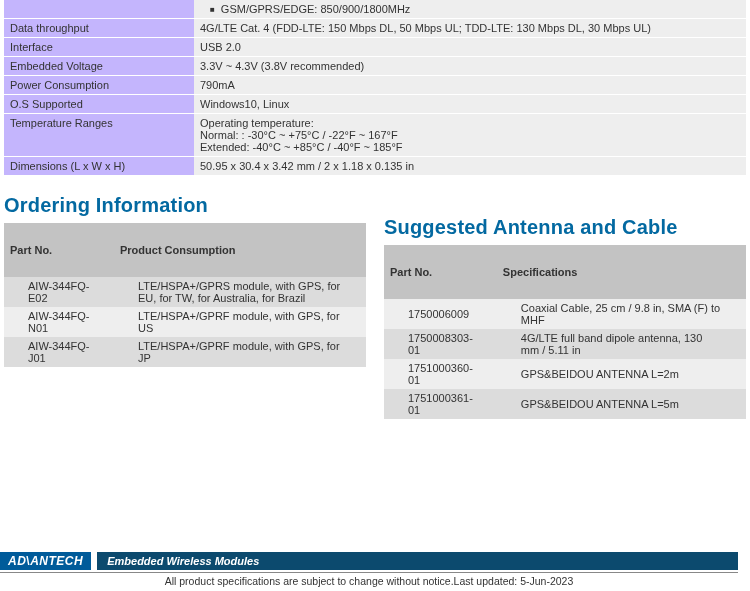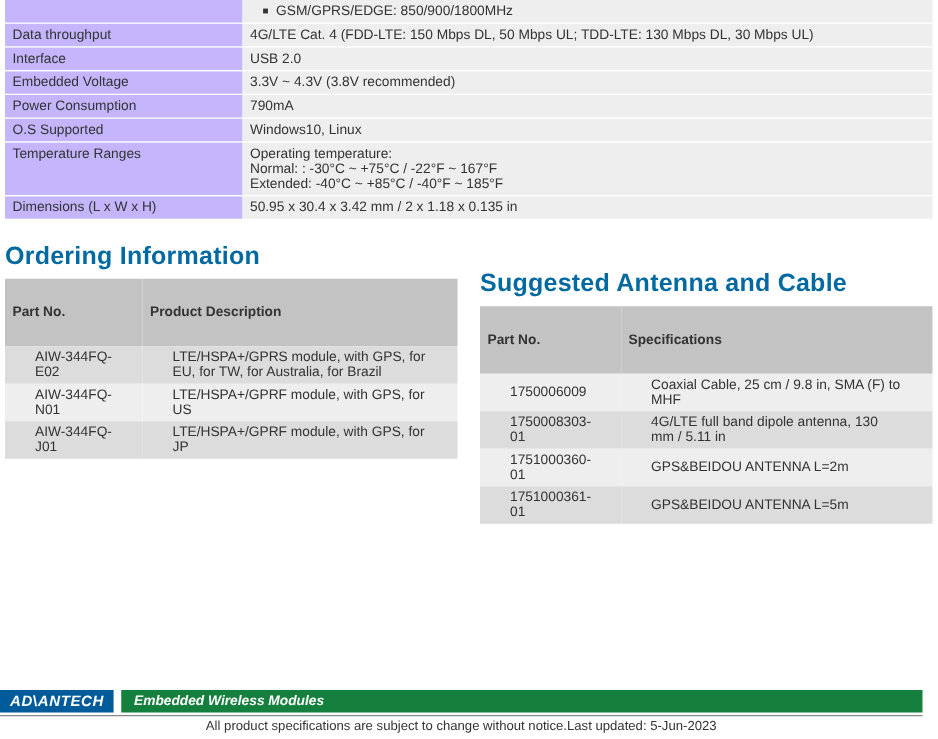--- a/index.html
+++ b/index.html
@@ -103,21 +103,21 @@
     padding: 1px 8px;
     letter-spacing: 0.5px;
     display: flex;
     align-items: center;
     font-size: 12px;
   }
   .brand-logo .dv { font-style: normal; }
   .brand-gap { width: 6px; background: #fff; }
   .brand-cat {
     flex: 1;
-    background: #15803d;
+    background: #0c4a6e;
     color: #fff;
     font-weight: bold;
     display: flex;
     align-items: center;
     padding-left: 10px;
     font-style: italic;
   }
   .footer-line {
     display: flex;
     justify-content: center;
@@ -172,21 +172,21 @@
   </tbody>
     </table>
 
   <div class="columns">
     <div class="col-left">
       <h2 class="section-title">Ordering Information</h2>
       <table class="mini-table">
         <tbody>
             <tr>
           <th class="pn-col">Part No.</th>
-          <th>Product Description</th>
+          <th>Product Consumption</th>
         </tr>
         <tr class="odd">
           <td>AIW-344FQ-E02</td>
           <td>LTE/HSPA+/GPRS module, with GPS, for EU, for TW, for Australia, for Brazil</td>
         </tr>
         <tr class="even">
           <td>AIW-344FQ-N01</td>
           <td>LTE/HSPA+/GPRF module, with GPS, for US</td>
         </tr>
         <tr class="odd">

